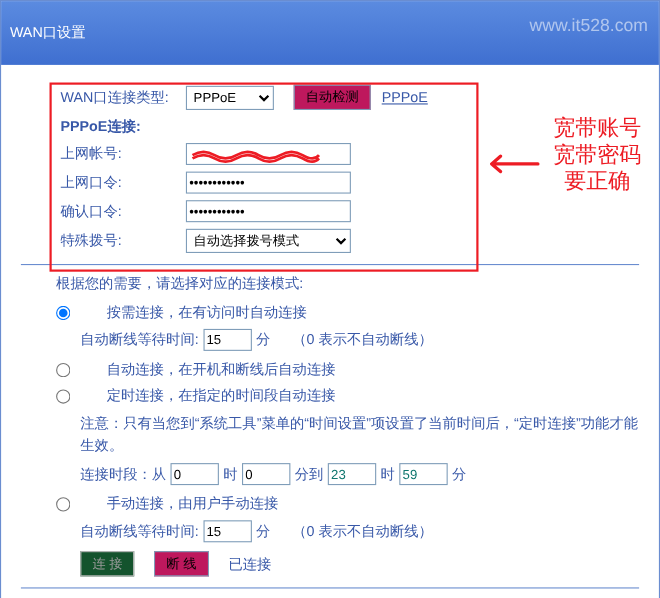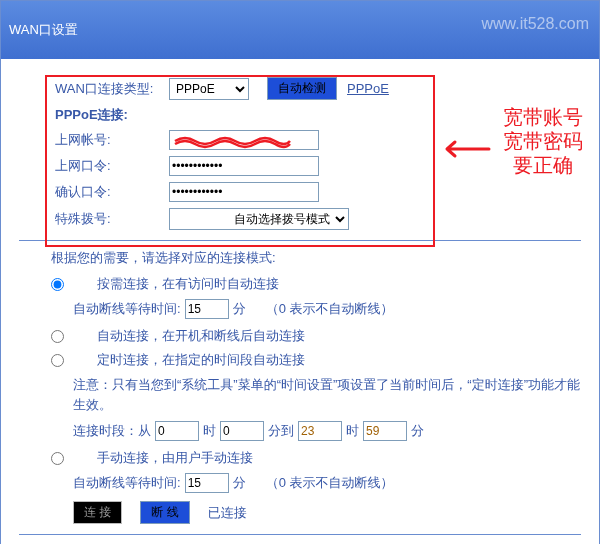--- a/index.html
+++ b/index.html
@@ -76,61 +76,61 @@
     border: 1px solid #7f9db9;
     background: #fff;
     padding: 1px 2px;
     height: 20px;
   }
   select { height: 22px; }
   .sel-conn { width: 80px; }
   .btn {
     font-family: inherit;
     font-size: 12px;
-    background: #1d4ed8;
+    background: #be185d;
     border: 1px solid #7f9db9;
     padding: 2px 10px;
     cursor: pointer;
     color: #000;
   }
   .btn-dis {
     color: #9a9a9a;
     border-color: #bbb;
-    background: #000000;
+    background: #14532d;
   }
   .link {
     color: #3858a8;
     text-decoration: underline;
     margin-left: 10px;
     cursor: pointer;
   }
   .cred {
     width: 150px;
   }
   .redscribble {
     width: 150px;
     height: 20px;
     border: 1px solid #7f9db9;
     background: #fff;
     position: relative;
   }
   .redscribble svg { position: absolute; top: 0; left: 0; }
-  .sel-dial { width: 180px; text-align: right; }
+  .sel-dial { width: 150px; }
   .hr {
     border: none;
     border-top: 1px solid #6a8dd0;
     margin: 10px 0 8px 0;
   }
   .mode-section { padding-left: 32px; }
   .mode-prompt { margin-bottom: 8px; }
   .radio-row { display: flex; align-items: center; margin-bottom: 6px; gap: 27px; }
   .radio-row input[type=radio] { margin: 0 6px 0 0; }
   .sub { margin-left: 22px; margin-bottom: 8px; display: flex; align-items: center; flex-wrap: wrap; gap: 4px; }
   .num { width: 44px; text-align: left; }
-  .num-ro { background: #ebebe4; color: #a16207; }
+  .num-ro { background: #ebebe4; color: #0f766e; }
   .note { margin-left: 22px; margin-bottom: 6px; line-height: 20px; }
   .conn-btns { margin-left: 22px; margin-top: 6px; margin-bottom: 10px; display: flex; align-items: center; gap: 18px; }
   .adv-row { margin: 10px 0 10px 32px; }
 </style>
 </head>
 <body>
 
 <div class="panel">
   <div class="titlebar">
     <span>WAN口设置</span>

